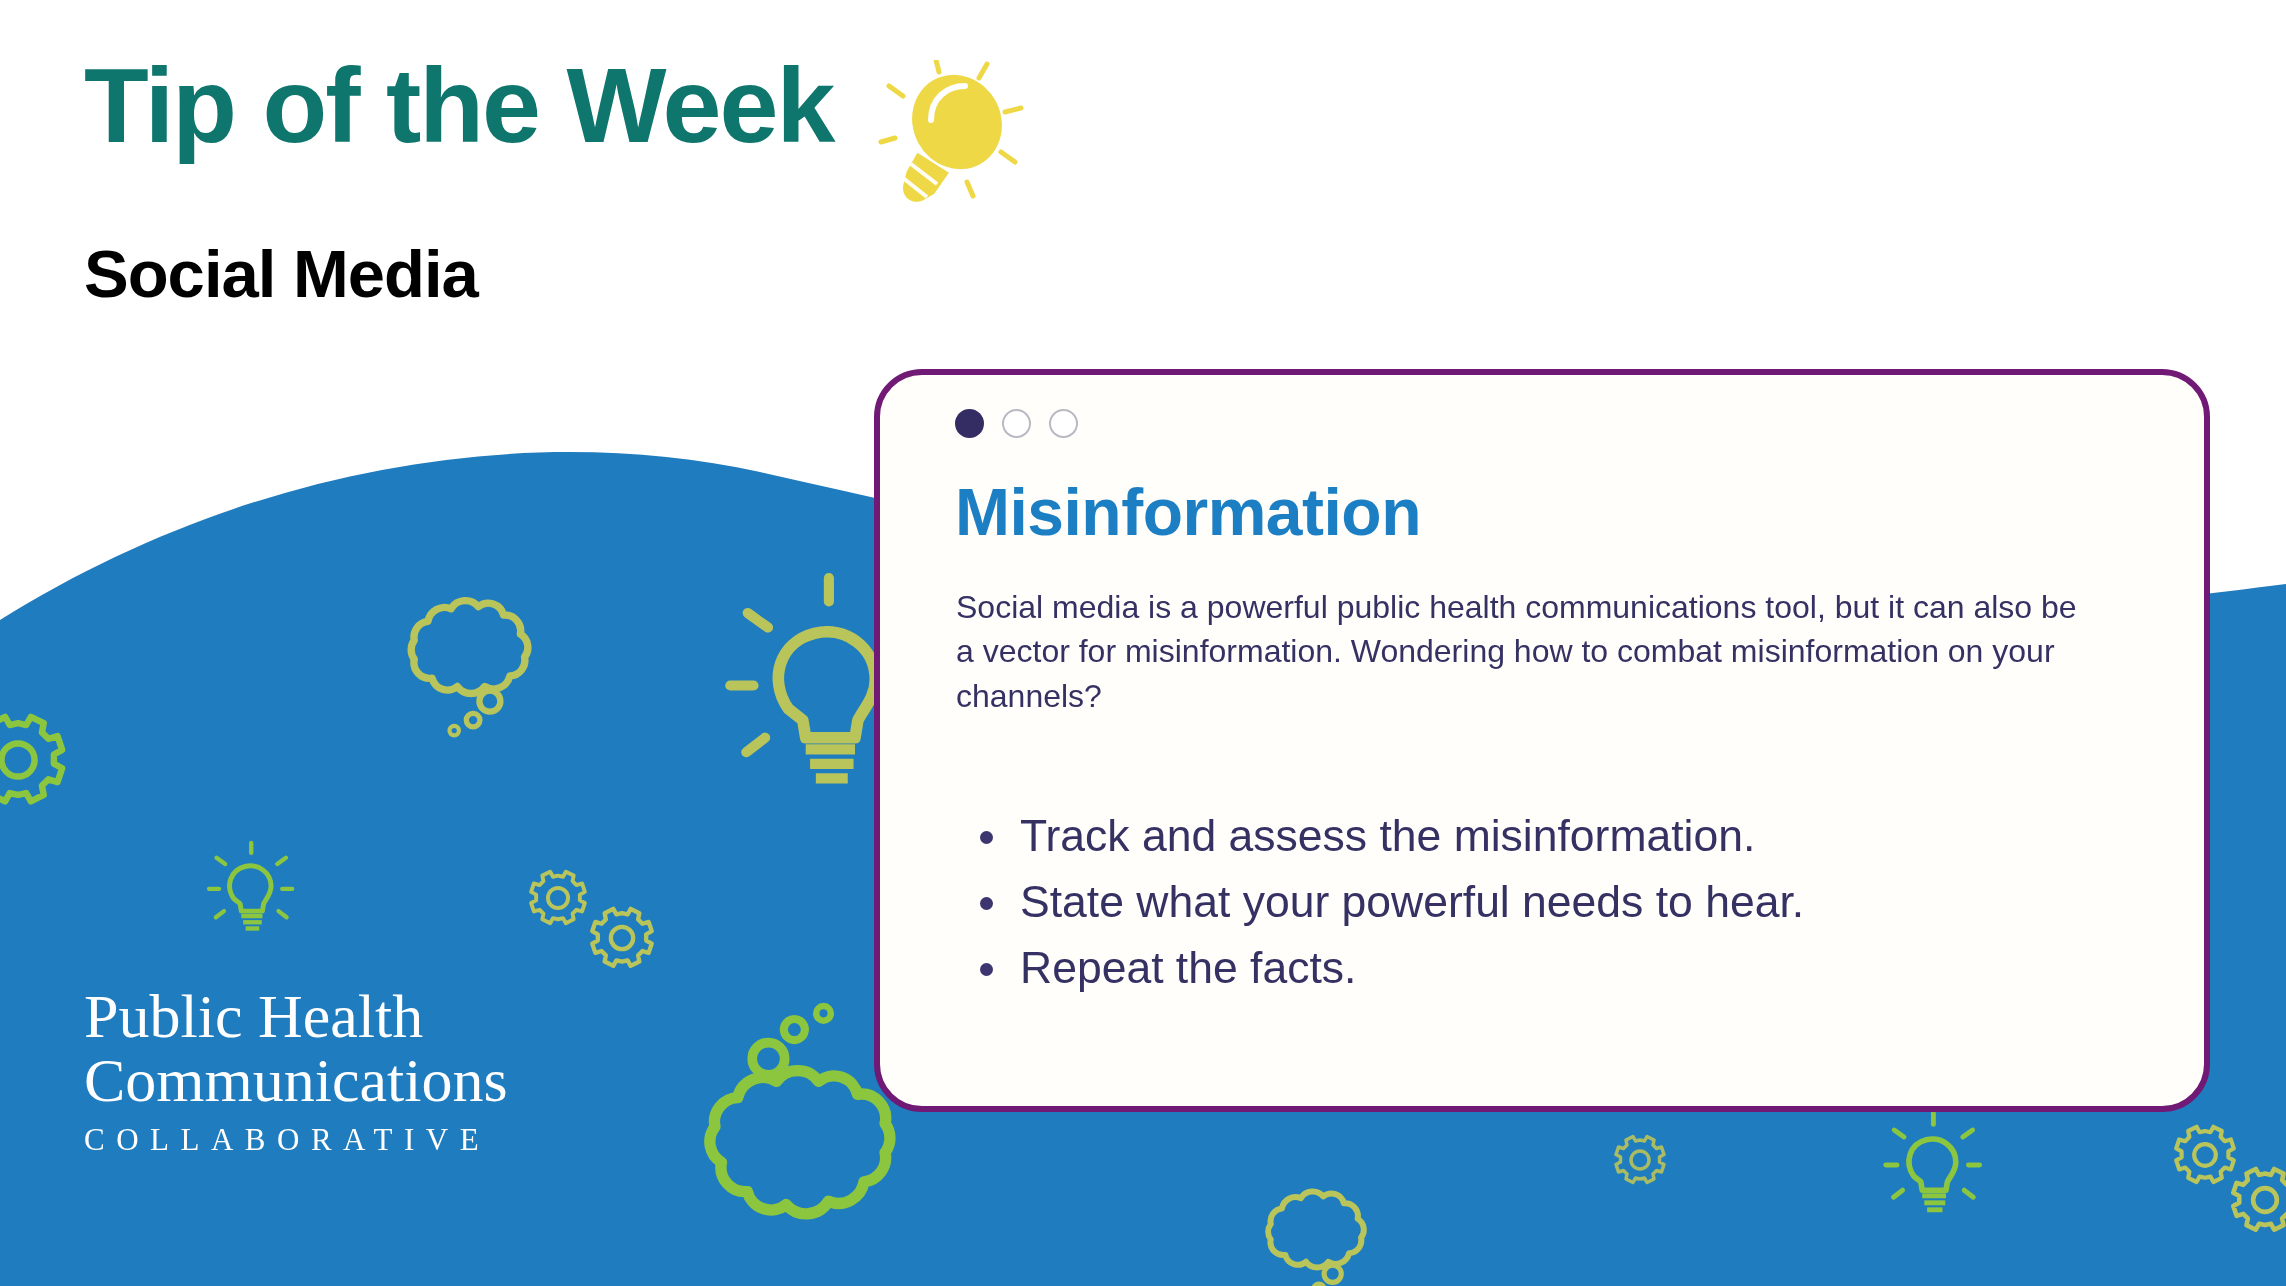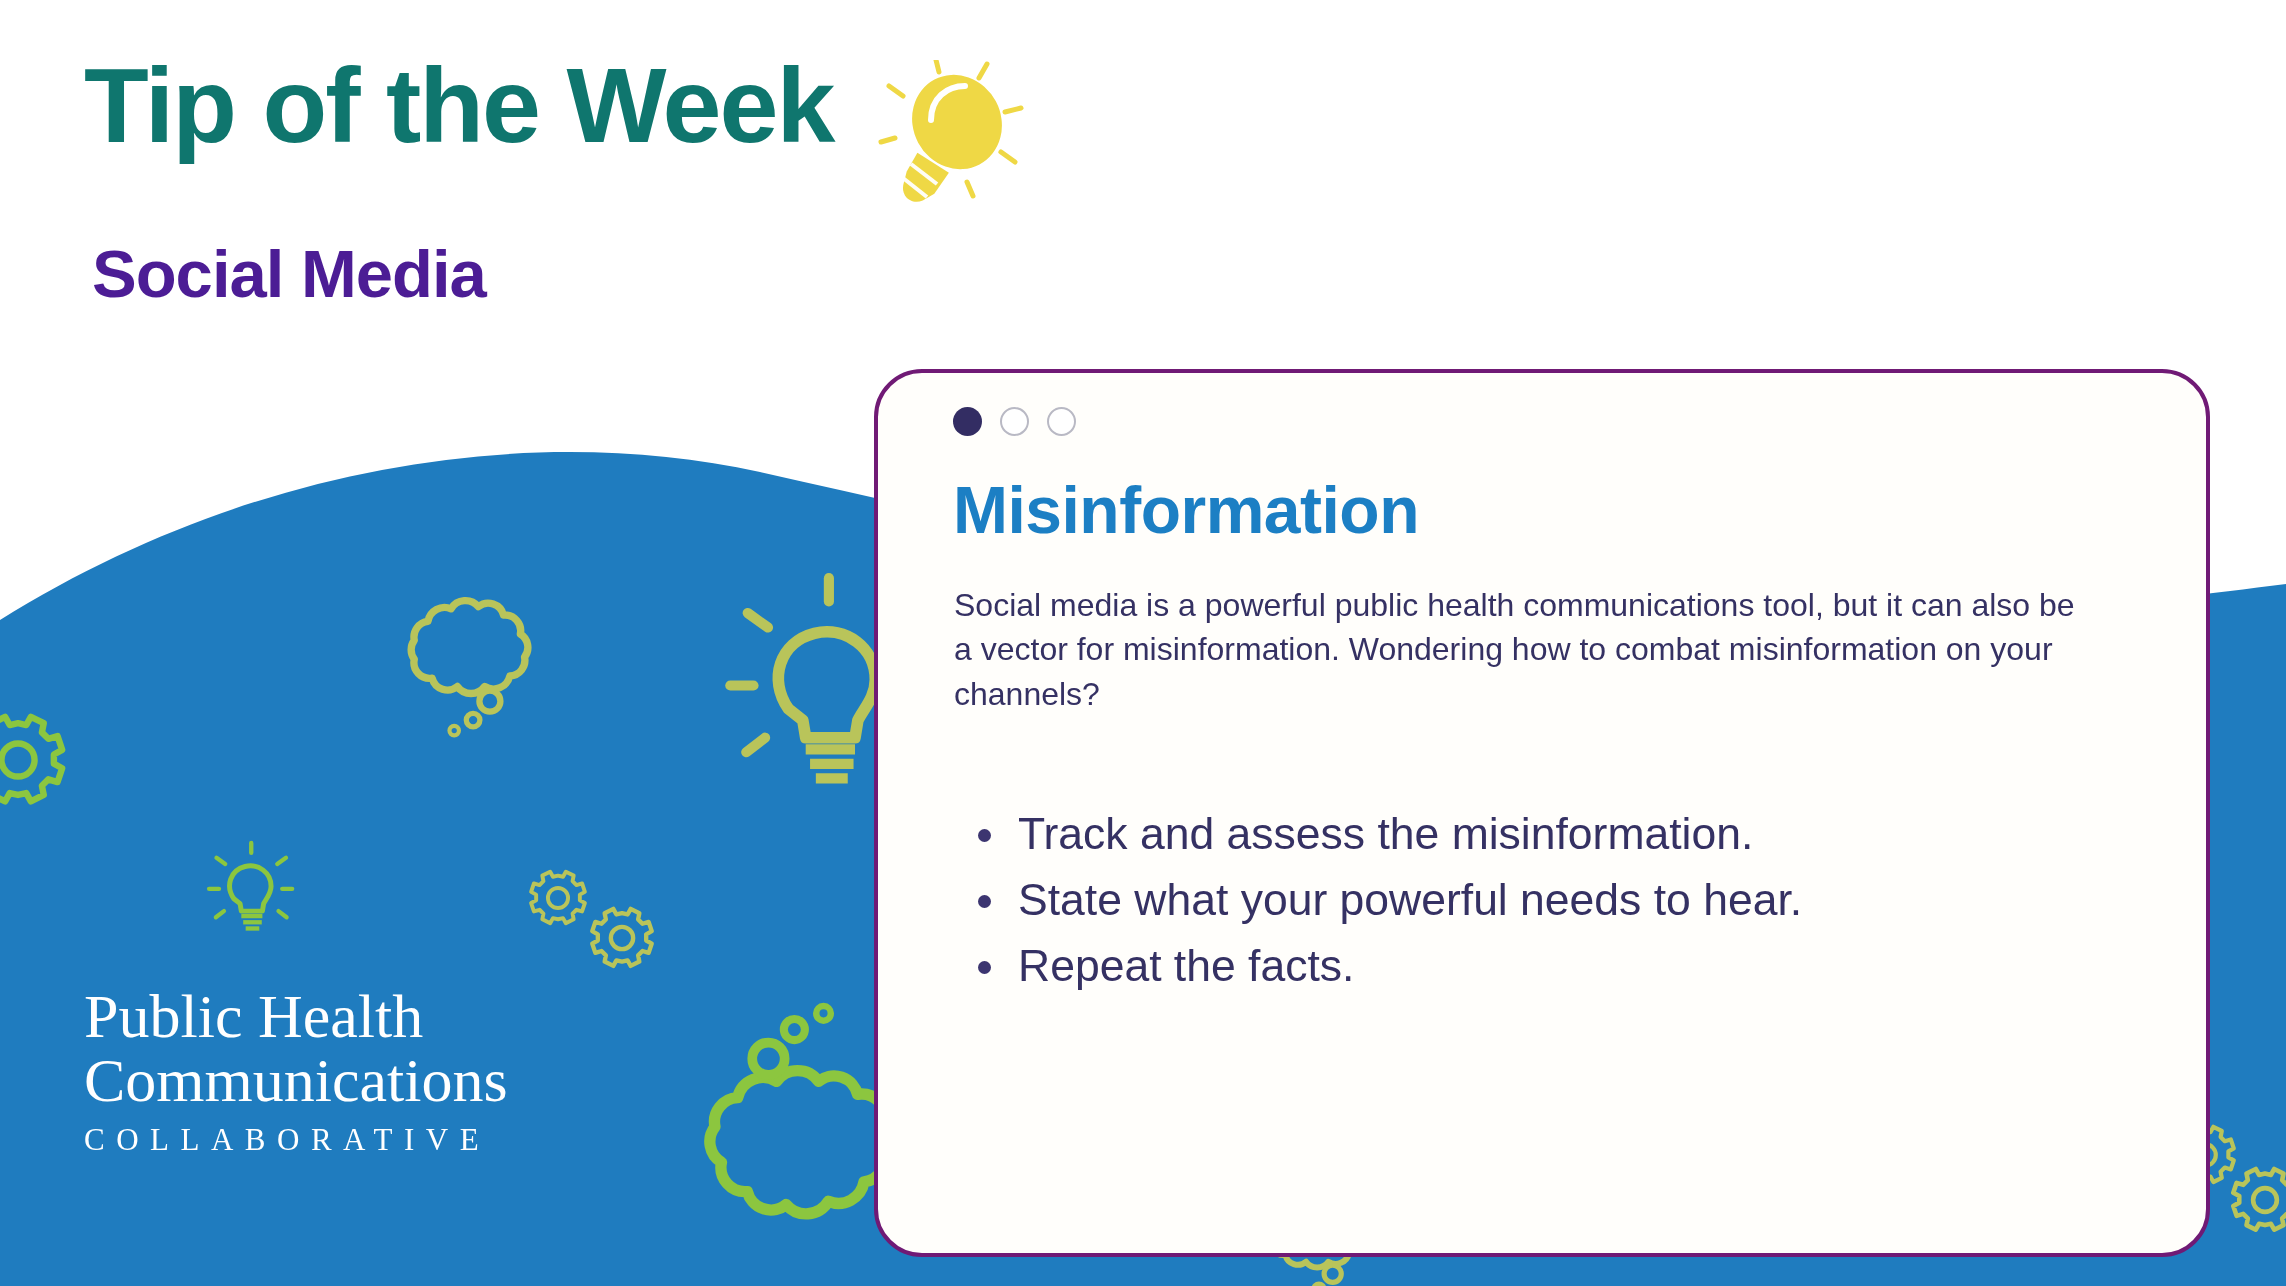--- a/index.html
+++ b/index.html
@@ -42,26 +42,25 @@
     white-space: nowrap;
   }
   #bulb-hero {
     margin-left: 42px;
     margin-top: 8px;
     flex: 0 0 auto;
   }
   #title-sub {
     font-size: 67px;
     font-weight: bold;
-    color: #4c1d95;
+    color: #000000;
     letter-spacing: -1px;
     line-height: 1.0;
     margin-top: 26px;
     white-space: nowrap;
-    margin-left: 8px;
   }
 
   
   #logo {
     position: absolute;
     left: 84px; top: 985px;
     z-index: 4;
     color: #ffffff;
     font-family: "Liberation Serif", serif;
   }
@@ -79,24 +78,24 @@
     font-size: 31px;
     letter-spacing: 11.5px;
     margin-top: 9px;
     white-space: nowrap;
   }
 
   
   #card {
     position: absolute;
     left: 874px; top: 369px;
-    width: 1336px; height: 888px;
+    width: 1336px; height: 743px;
     box-sizing: border-box;
     background: #fffefb;
-    border: 4px solid #701a75;
+    border: 6px solid #701a75;
     border-radius: 48px;
     z-index: 3;
   }
   #card-inner {
     padding: 34px 56px 0 64px;
   }
   #dots {
     display: flex; gap: 18px; align-items: center;
     padding-left: 11px;
   }

